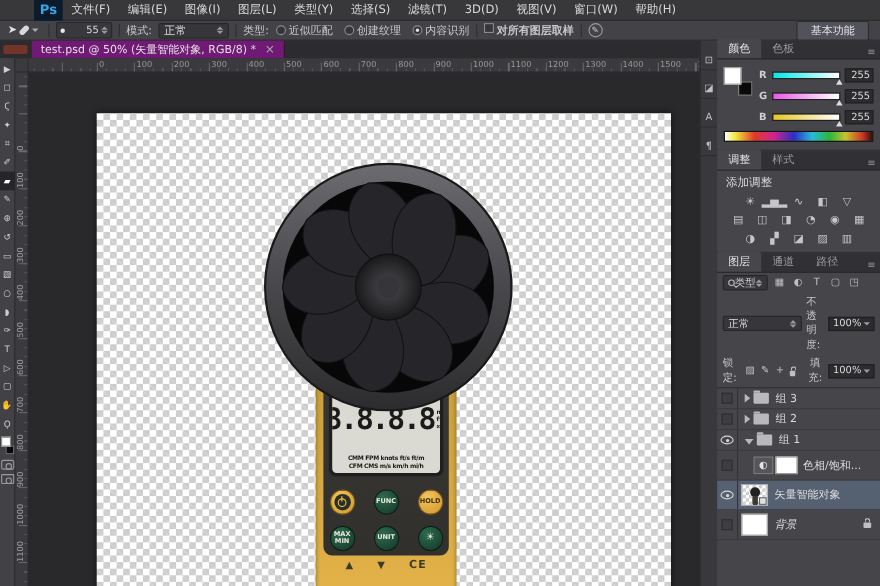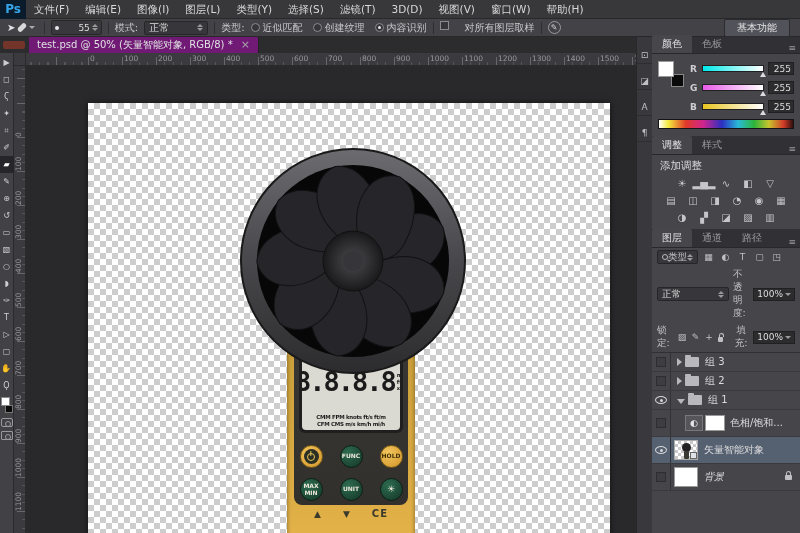--- a/index.html
+++ b/index.html
@@ -3,21 +3,21 @@
 <meta charset="utf-8">
 <style>
   html,body{margin:0;padding:0;background:#222;}
   .app{position:relative;width:800px;height:533px;overflow:hidden;
     font-family:"DejaVu Sans",sans-serif;color:#d2d2d4;font-size:11px;
     background:#454549;-webkit-user-select:none;}
   .app *{box-sizing:border-box;}
 
   
   .menubar{position:absolute;left:0;top:0;width:800px;height:19px;background:#38383b;
-    display:flex;align-items:center;border-bottom:1px solid #28282a;}
+    display:flex;align-items:center;border-bottom:1px solid #28282a;padding-left:31px;}
   .pslogo{width:26px;height:19px;background:#0a1c2b;color:#35a4e8;font-weight:bold;
     font-size:12px;display:flex;align-items:center;justify-content:center;}
   .menu-items{display:flex;height:100%;align-items:center;}
   .menu-item{padding:0 8px;font-size:10.5px;color:#d8d8da;line-height:19px;cursor:default;}
 
   
   .optionsbar{position:absolute;left:0;top:19px;width:800px;height:18px;background:#434347;
     display:flex;align-items:center;gap:6px;padding:0 4px;border-bottom:1px solid #28282a;font-size:10px;}
   .opt-sep{width:1px;height:12px;background:#2e2e31;}
   .tool-preset{display:flex;align-items:center;gap:2px;padding:0 3px;}
@@ -262,21 +262,21 @@
         <span class="radio-opt">
         <span class="radio-dot"></span>
         <span class="radio-label">创建纹理</span>
       </span>
         <span class="radio-opt on">
         <span class="radio-dot"></span>
         <span class="radio-label">内容识别</span>
       </span>
       </div>
     <span class="opt-sep"></span>
-    <span style="display:flex;align-items:flex-start;gap:16px;">
+    <span style="display:flex;align-items:flex-start;gap:3px;font-weight:bold;">
       <span class="checkbox"></span>
       <span class="radio-label">对所有图层取样</span>
     </span>
     <span class="opt-sep"></span>
     <span class="pressure-icon">✎</span>
     <span class="workspace-btn">基本功能</span>
   </div>
 
   <div class="tabbar">
     <span class="tab-chip"></span>

